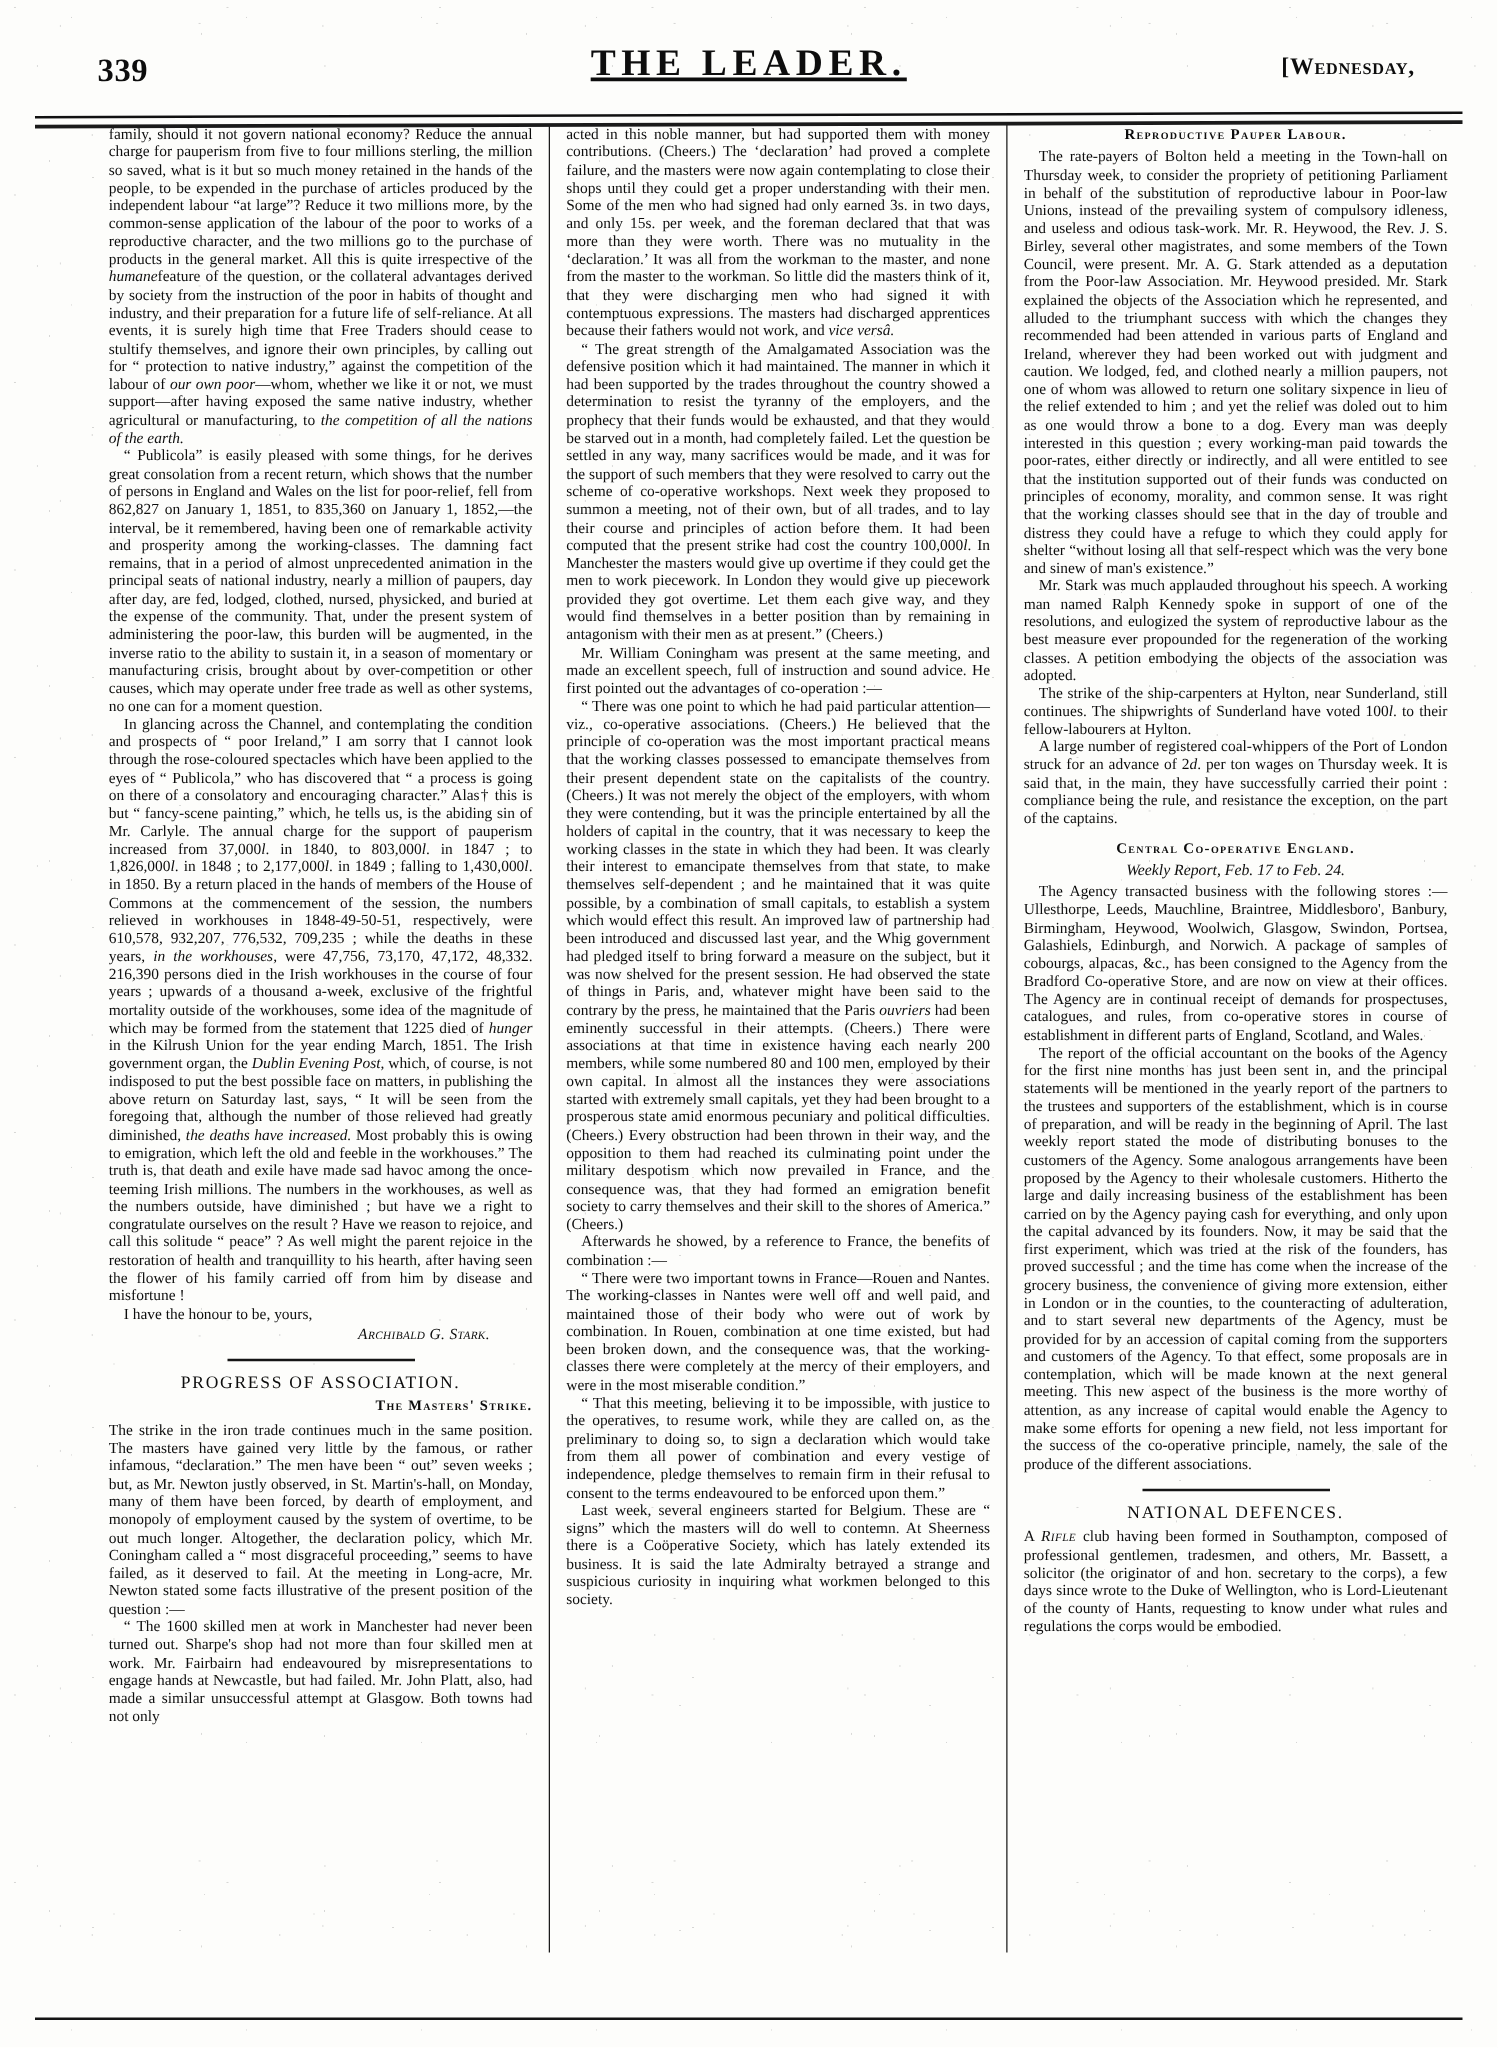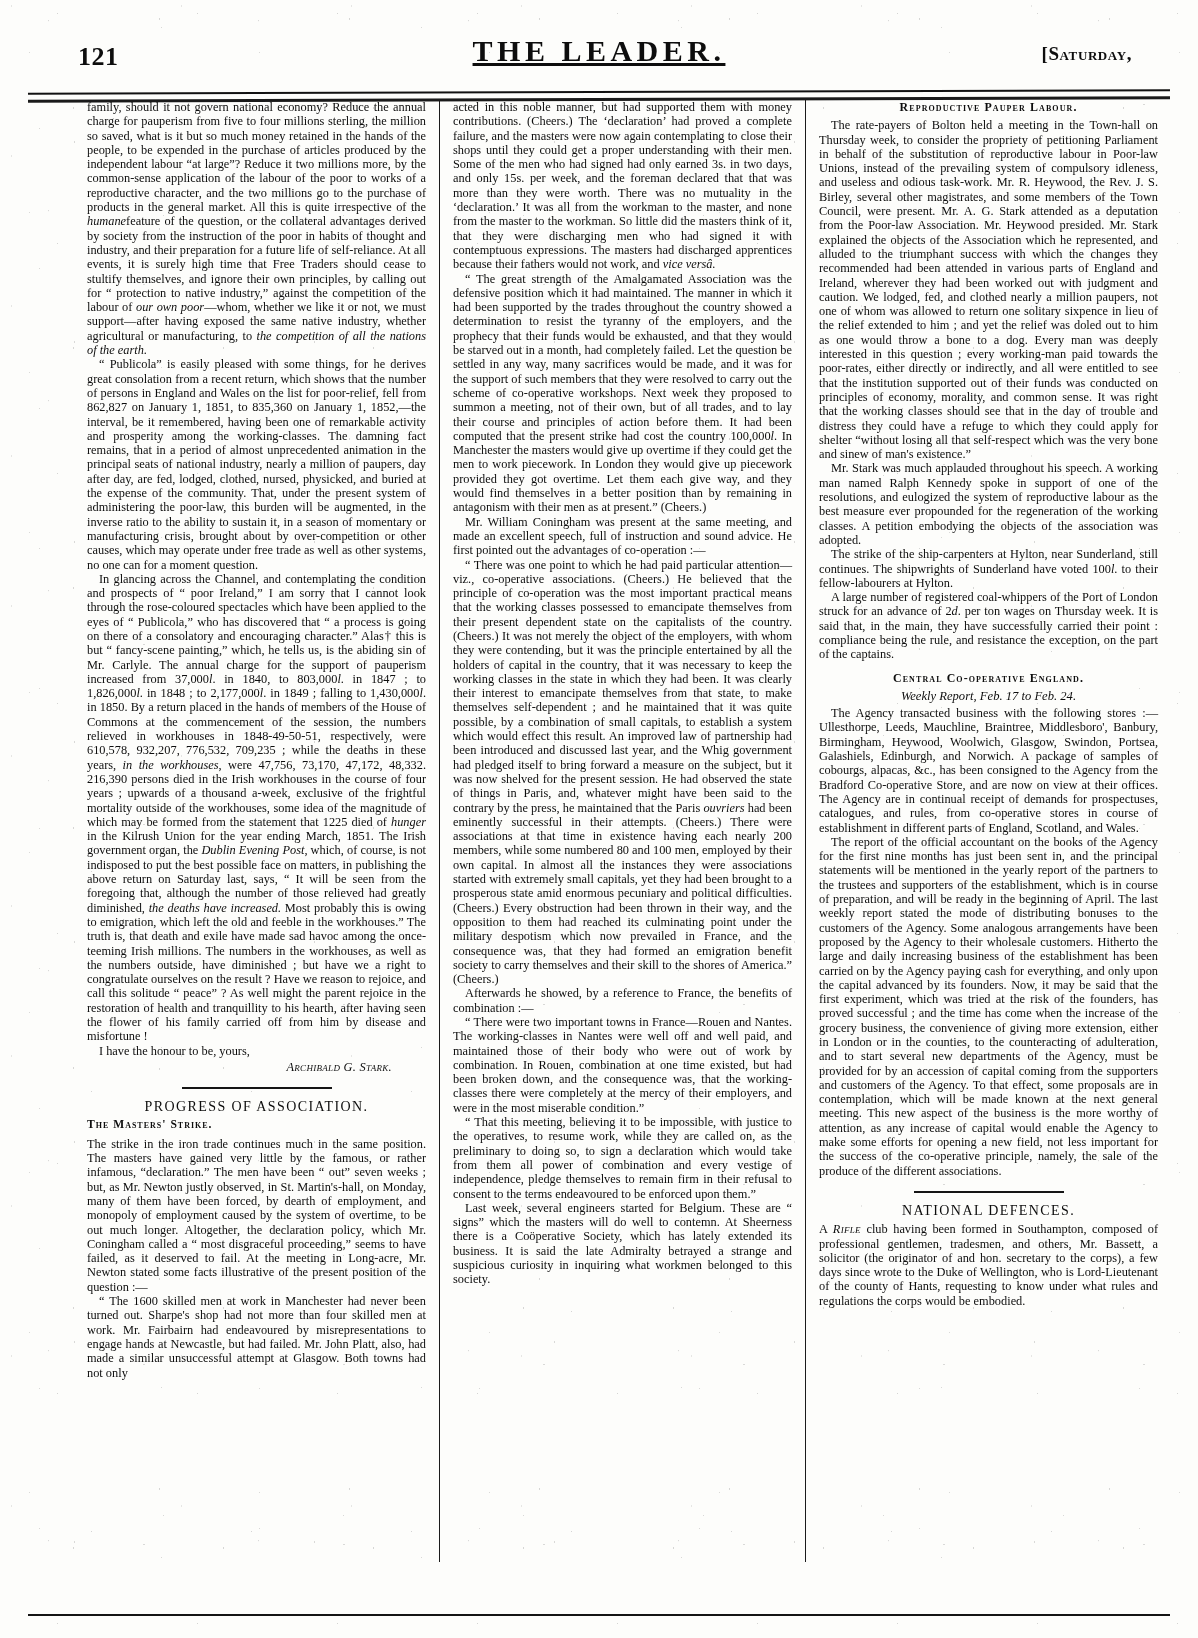--- a/index.html
+++ b/index.html
@@ -130,21 +130,21 @@
   }
   h2.sect {
     margin: 0 0 4px 0;
     text-align: center;
     font-size: 13.2px;
     font-weight: 400;
     letter-spacing: 1.1px;
   }
   h3.subsect {
     margin: 0 0 4px 0;
-    text-align: left;
+    text-align: right;
     font-size: 11.6px;
     font-weight: 700;
     letter-spacing: 1px;
     font-variant: small-caps;
   }
   h2.sect.caps {
     font-weight: 700;
     font-size: 11.9px;
     font-variant: small-caps;
     letter-spacing: 1.1px;
@@ -170,23 +170,23 @@
     height: 0;
     border-top: 2.5px solid #141414;
   }
 </style>
 </head>
 <body>
 
 <div id="page">
 
   <div id="masthead">
-    <div id="folio">121</div>
+    <div id="folio">339</div>
     <div id="mast-title">THE LEADER.</div>
-    <div id="mast-right">[Saturday,</div>
+    <div id="mast-right">[Wednesday,</div>
   </div>
   <div id="mast-rule"></div>
 
   <div id="cols">
 
     <div class="col">
 
       <p class="para noind"><span>family, should it not govern national economy? Reduce the annual charge for pauperism from five to four millions sterling, the million so saved, what is it but so much money retained in the hands of the people, to be expended in the purchase of articles produced by the independent labour “at large”? Reduce it two millions more, by the common-sense application of the labour of the poor to works of a reproductive character, and the two millions go to the purchase of products in the general market. All this is quite irrespective of the </span><span class="it">humane</span><span>feature of the question, or the collateral advantages derived by society from the instruction of the poor in habits of thought and industry, and their preparation for a future life of self-reliance. At all events, it is surely high time that Free Traders should cease to stultify themselves, and ignore their own principles, by calling out for “ protection to native industry,” against the competition of the labour of </span><span class="it">our own poor</span><span>—whom, whether we like it or not, we must support—after having exposed the same native industry, whether agricultural or manufacturing, to </span><span class="it">the competition of all the nations of the earth.</span></p>
 
       <p class="para">“ Publicola” is easily pleased with some things, for he derives great consolation from a recent return, which shows that the number of persons in England and Wales on the list for poor-relief, fell from 862,827 on January 1, 1851, to 835,360 on January 1, 1852,—the interval, be it remembered, having been one of remarkable activity and prosperity among the working-classes. The damning fact remains, that in a period of almost unprecedented animation in the principal seats of national industry, nearly a million of paupers, day after day, are fed, lodged, clothed, nursed, physicked, and buried at the expense of the community. That, under the present system of administering the poor-law, this burden will be augmented, in the inverse ratio to the ability to sustain it, in a season of momentary or manufacturing crisis, brought about by over-competition or other causes, which may operate under free trade as well as other systems, no one can for a moment question.</p>

